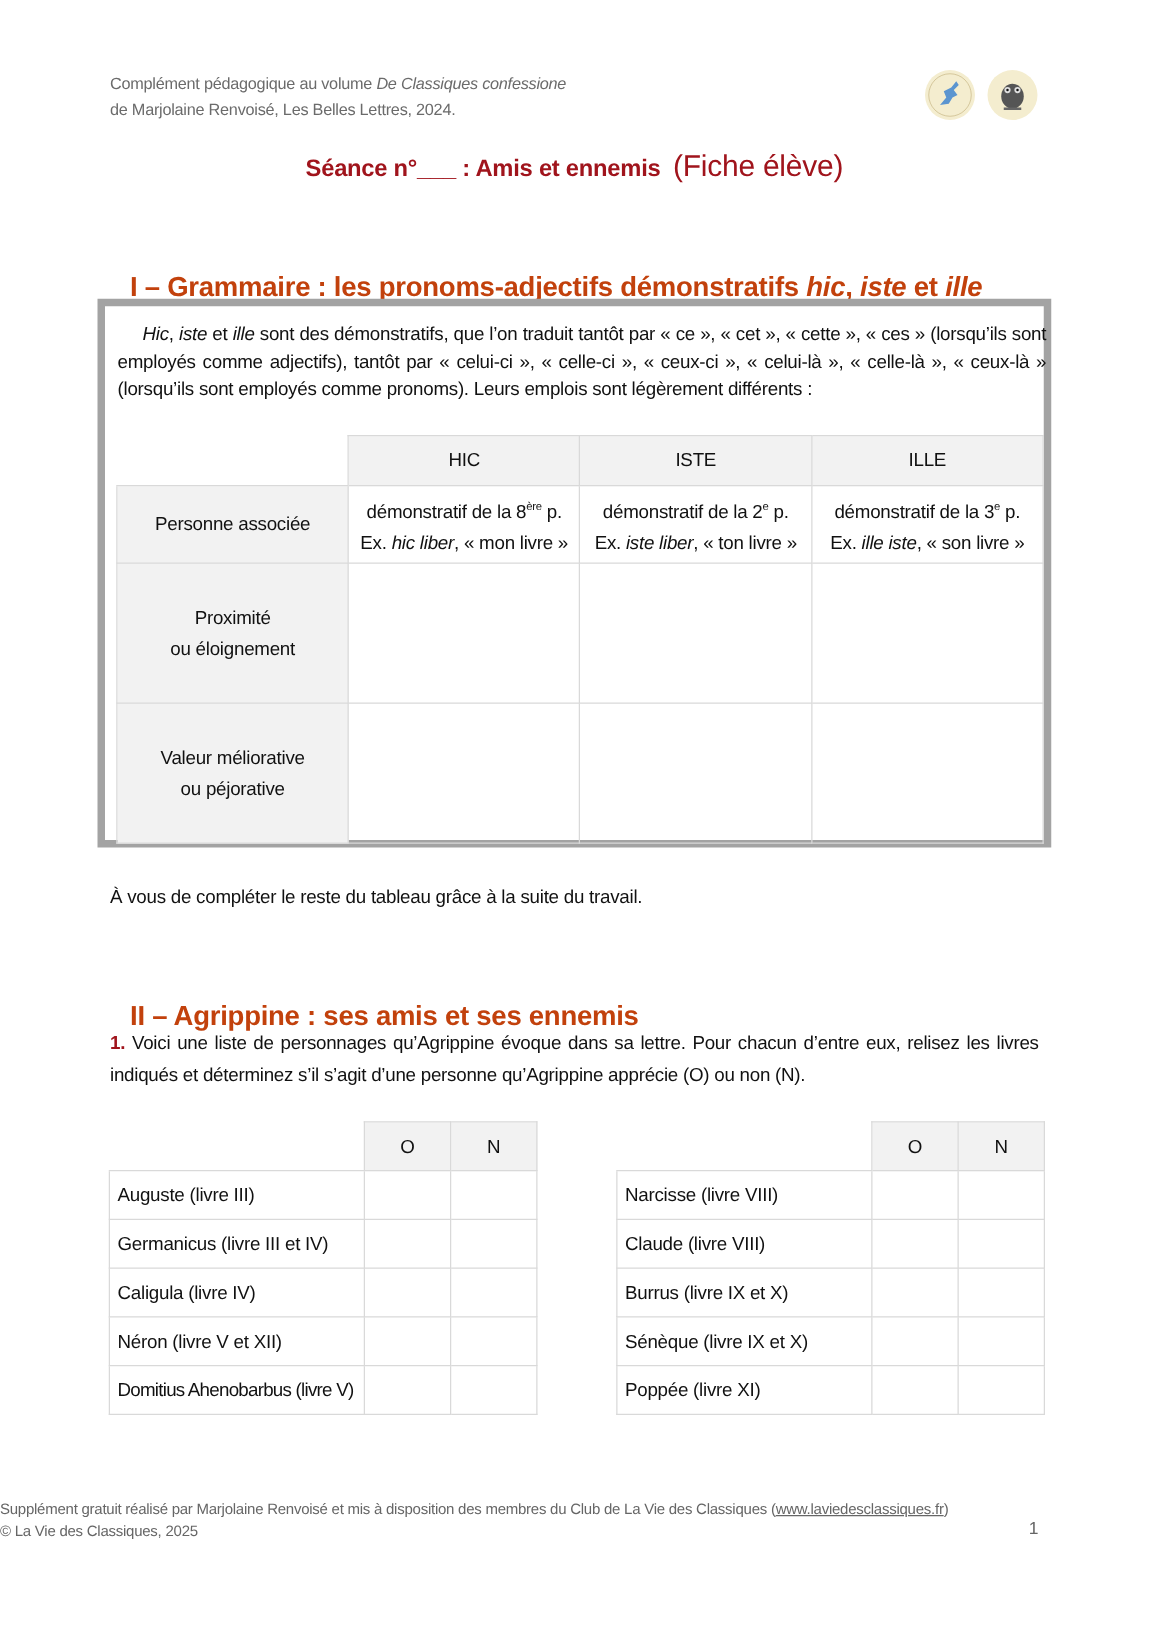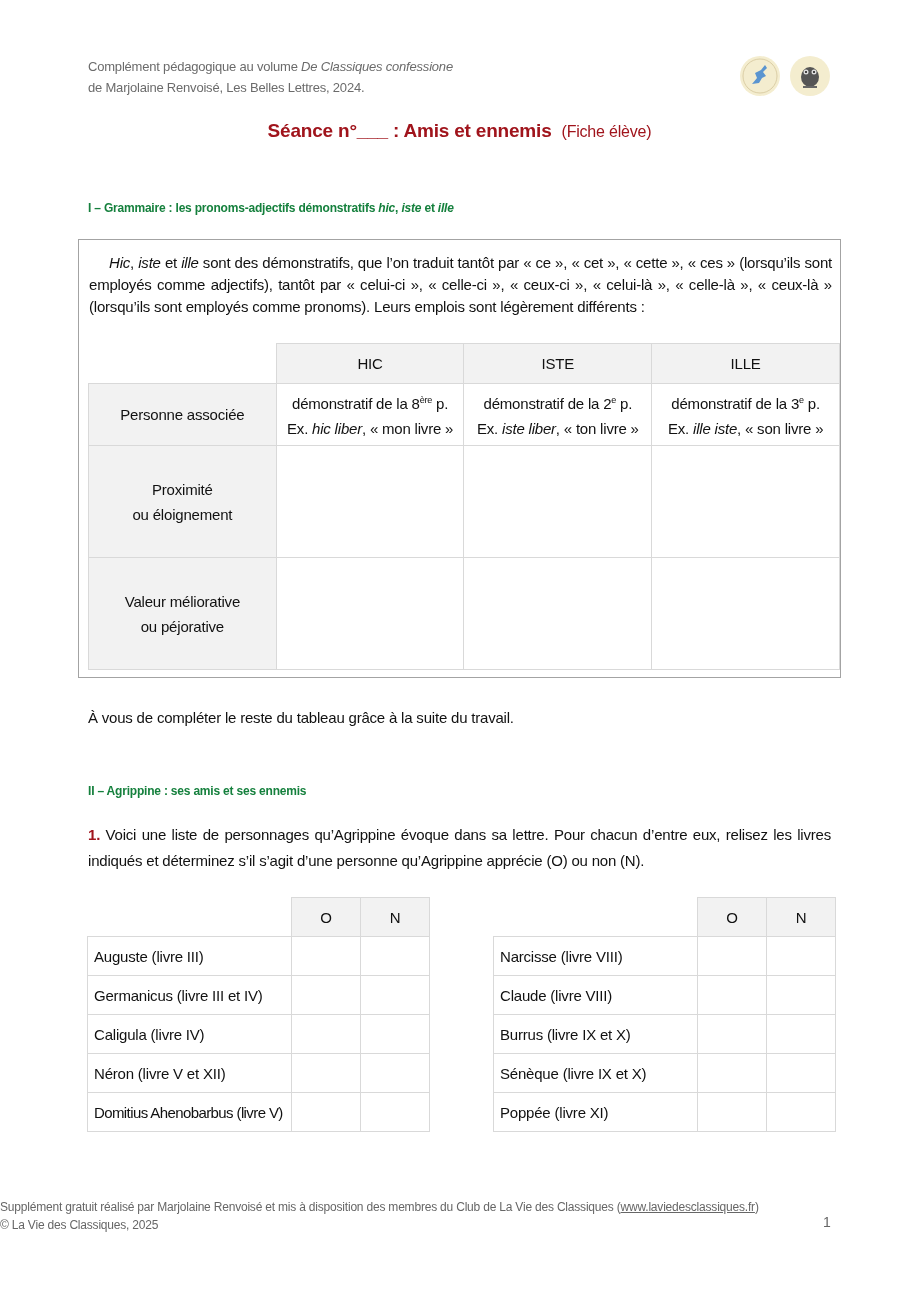--- a/index.html
+++ b/index.html
@@ -5,25 +5,25 @@
   html, body { margin: 0; padding: 0; background: #ffffff; }
   body { width: 919px; height: 1300px; position: relative; font-family: "Liberation Sans", sans-serif; color: #111; overflow: hidden; }
   .narrow { font-family: "Liberation Sans", sans-serif; letter-spacing: -0.2px; }
 
   .header-text { position: absolute; left: 88px; top: 56px; font-size: 13px; line-height: 21px; color: #6b6b6b; }
   .logos { position: absolute; left: 740px; top: 56px; display: flex; gap: 10px; }
   .logo { width: 40px; height: 40px; border-radius: 50%; background: #f4edcf; display: flex; align-items: center; justify-content: center; }
 
   .title { position: absolute; left: 0; right: 0; top: 120px; text-align: center; font-size: 19px; color: #a0141c; }
   .title b { font-weight: bold; }
-  .title .sub { margin-left: 10px; font-weight: normal; font-size: 16px; }
+  .title .sub { margin-left: 10px; font-weight: normal; font-size: 24px; }
 
-  h2 { position: absolute; left: 88px; margin: 0; font-size: 12px; font-weight: bold; color: #15803d; }
+  h2 { position: absolute; left: 88px; margin: 16px; font-size: 22px; font-weight: bold; color: #c2410c; }
 
-  .box { position: absolute; left: 78px; top: 239px; width: 763px; height: 439px; border: 1px solid #a3a3a3; box-sizing: border-box; }
+  .box { position: absolute; left: 78px; top: 239px; width: 763px; height: 439px; border: 6px solid #a3a3a3; box-sizing: border-box; }
   .intro { position: absolute; left: 10px; top: 12px; width: 743px; font-size: 15px; line-height: 22px; text-align: justify; text-indent: 20px; }
 
   table.gram { position: absolute; left: 9px; top: 103px; border-collapse: collapse; font-size: 15px; }
   table.gram td { border: 1px solid #d9d9d9; text-align: center; vertical-align: middle; }
   table.gram td.empty { border: none; border-bottom: 1px solid #d9d9d9; background: #fff; }
   table.gram td.hdr { background: #f2f2f2; height: 37px; }
   table.gram td.rowh { background: #f2f2f2; width: 185px; line-height: 25px; }
   table.gram td.cell { width: 185px; line-height: 25px; }
   sup { font-size: 9px; vertical-align: 6px; }
 

